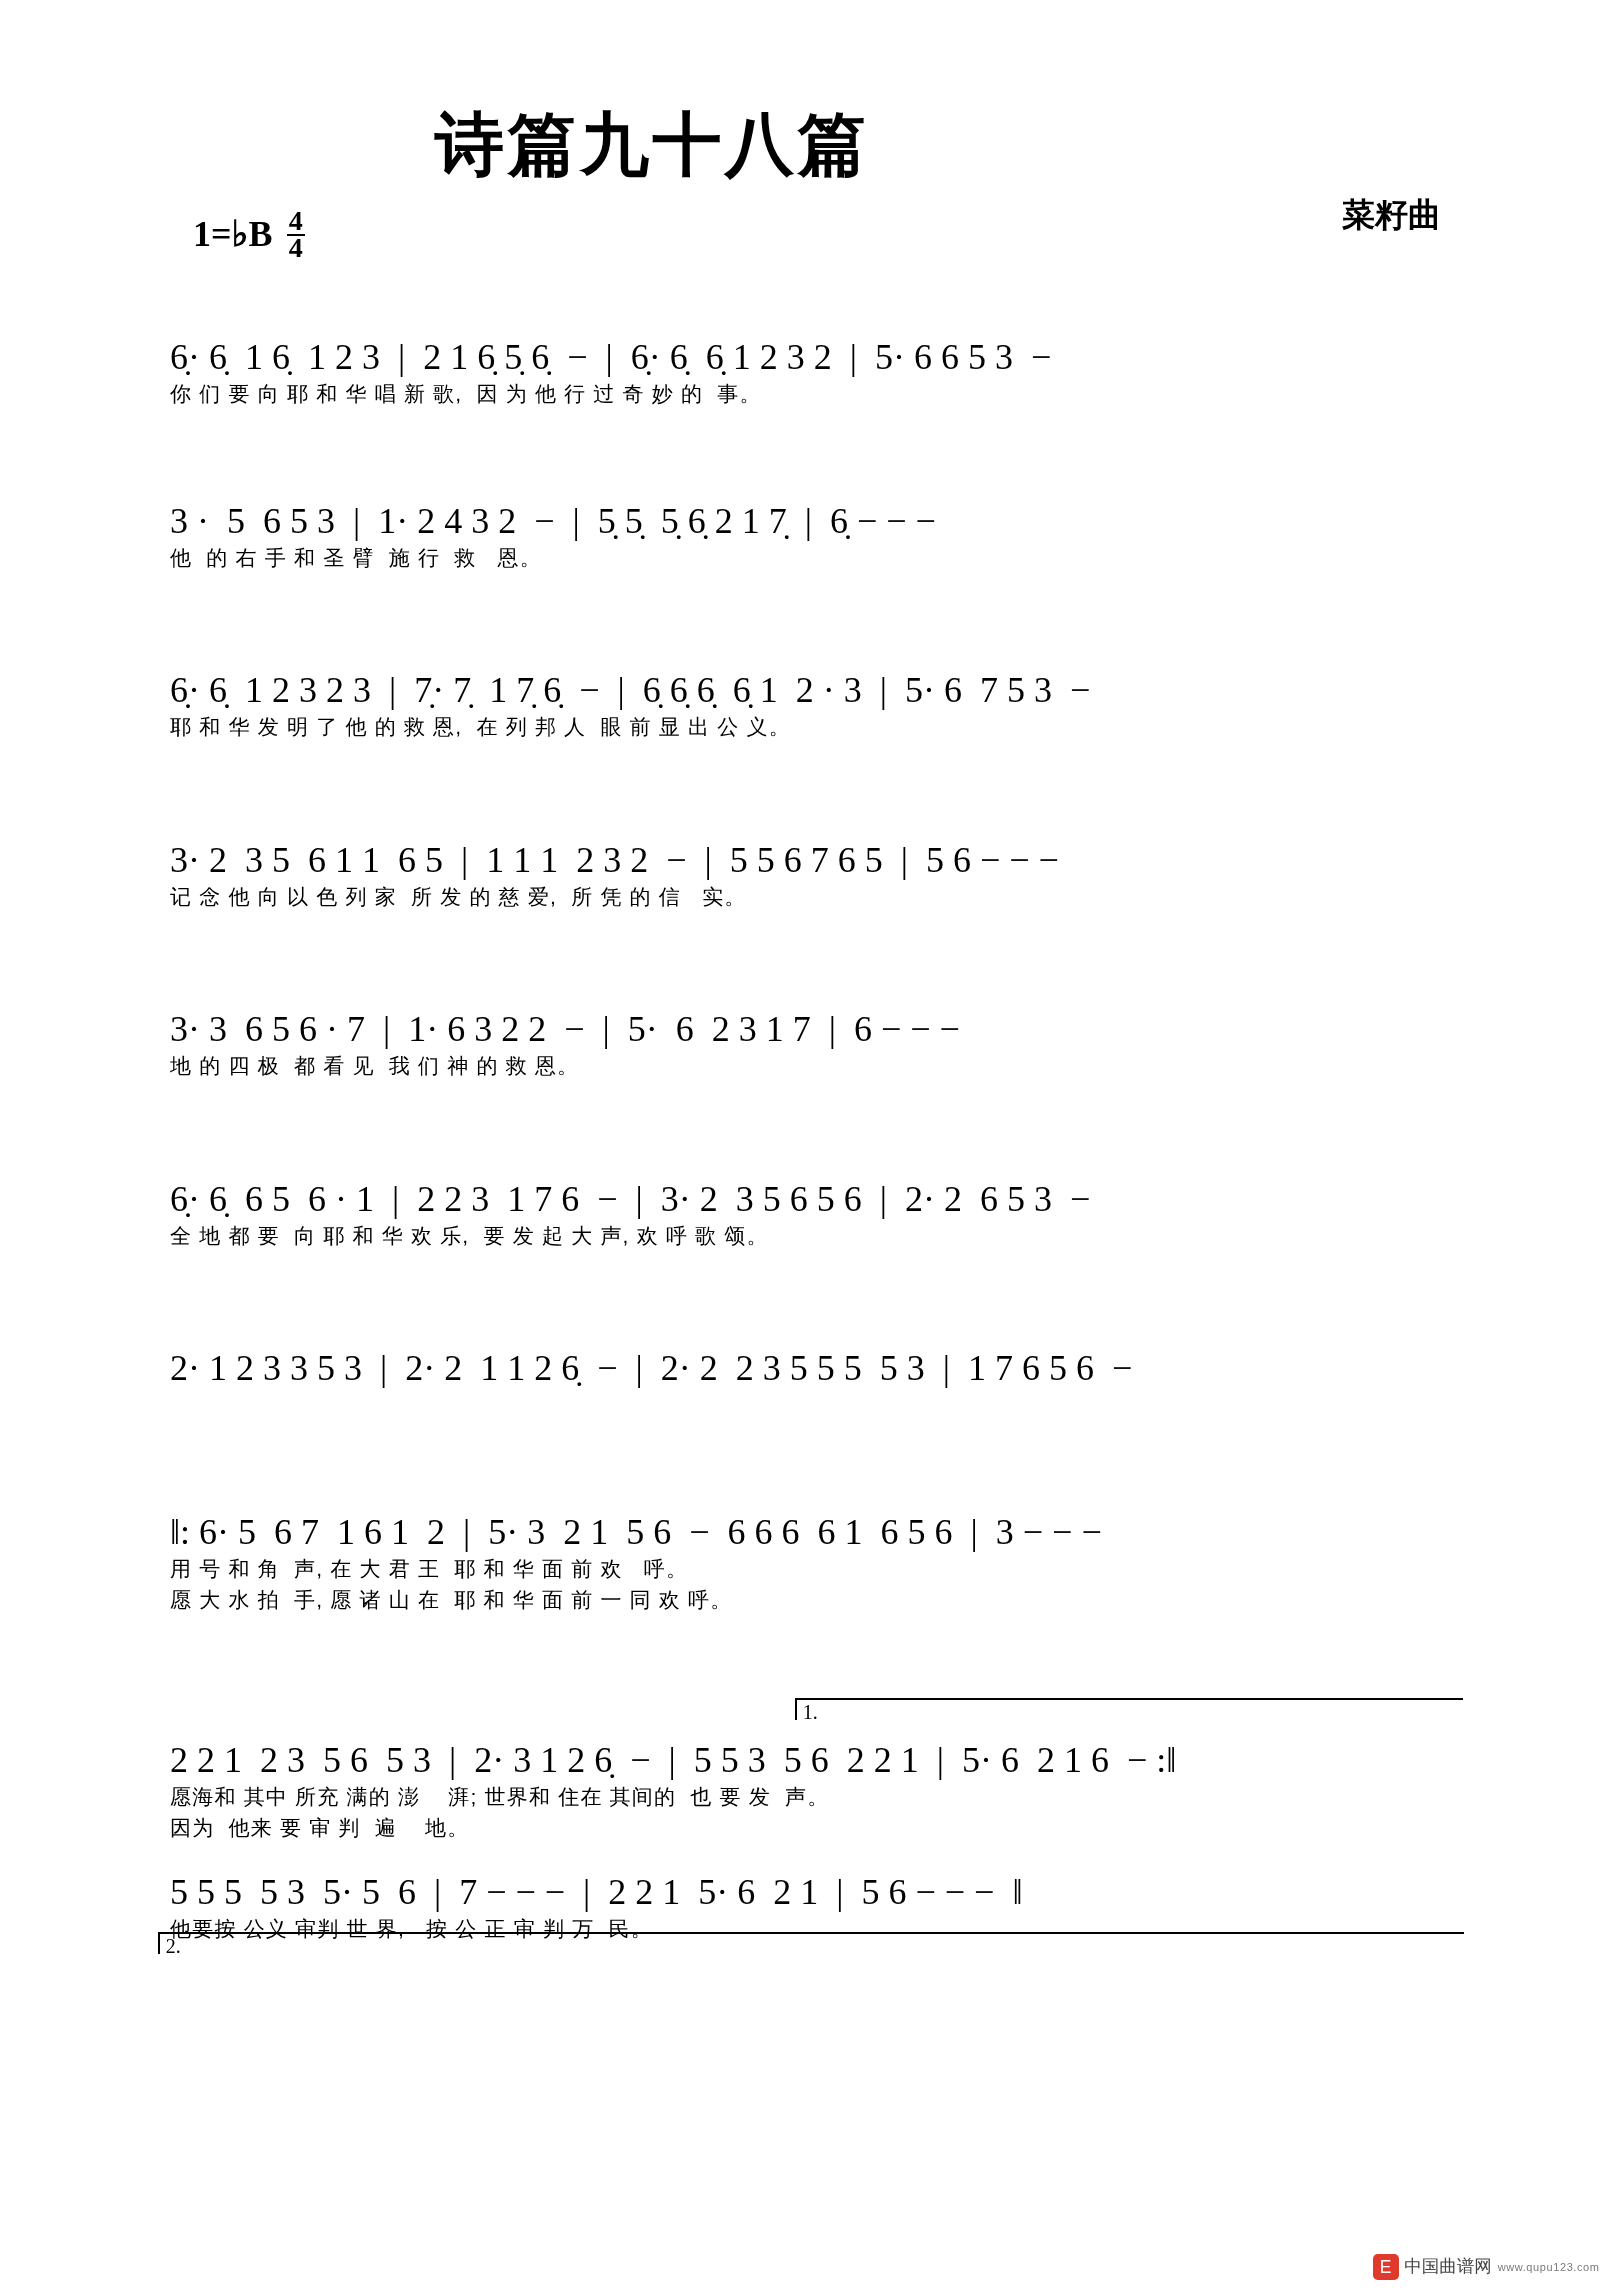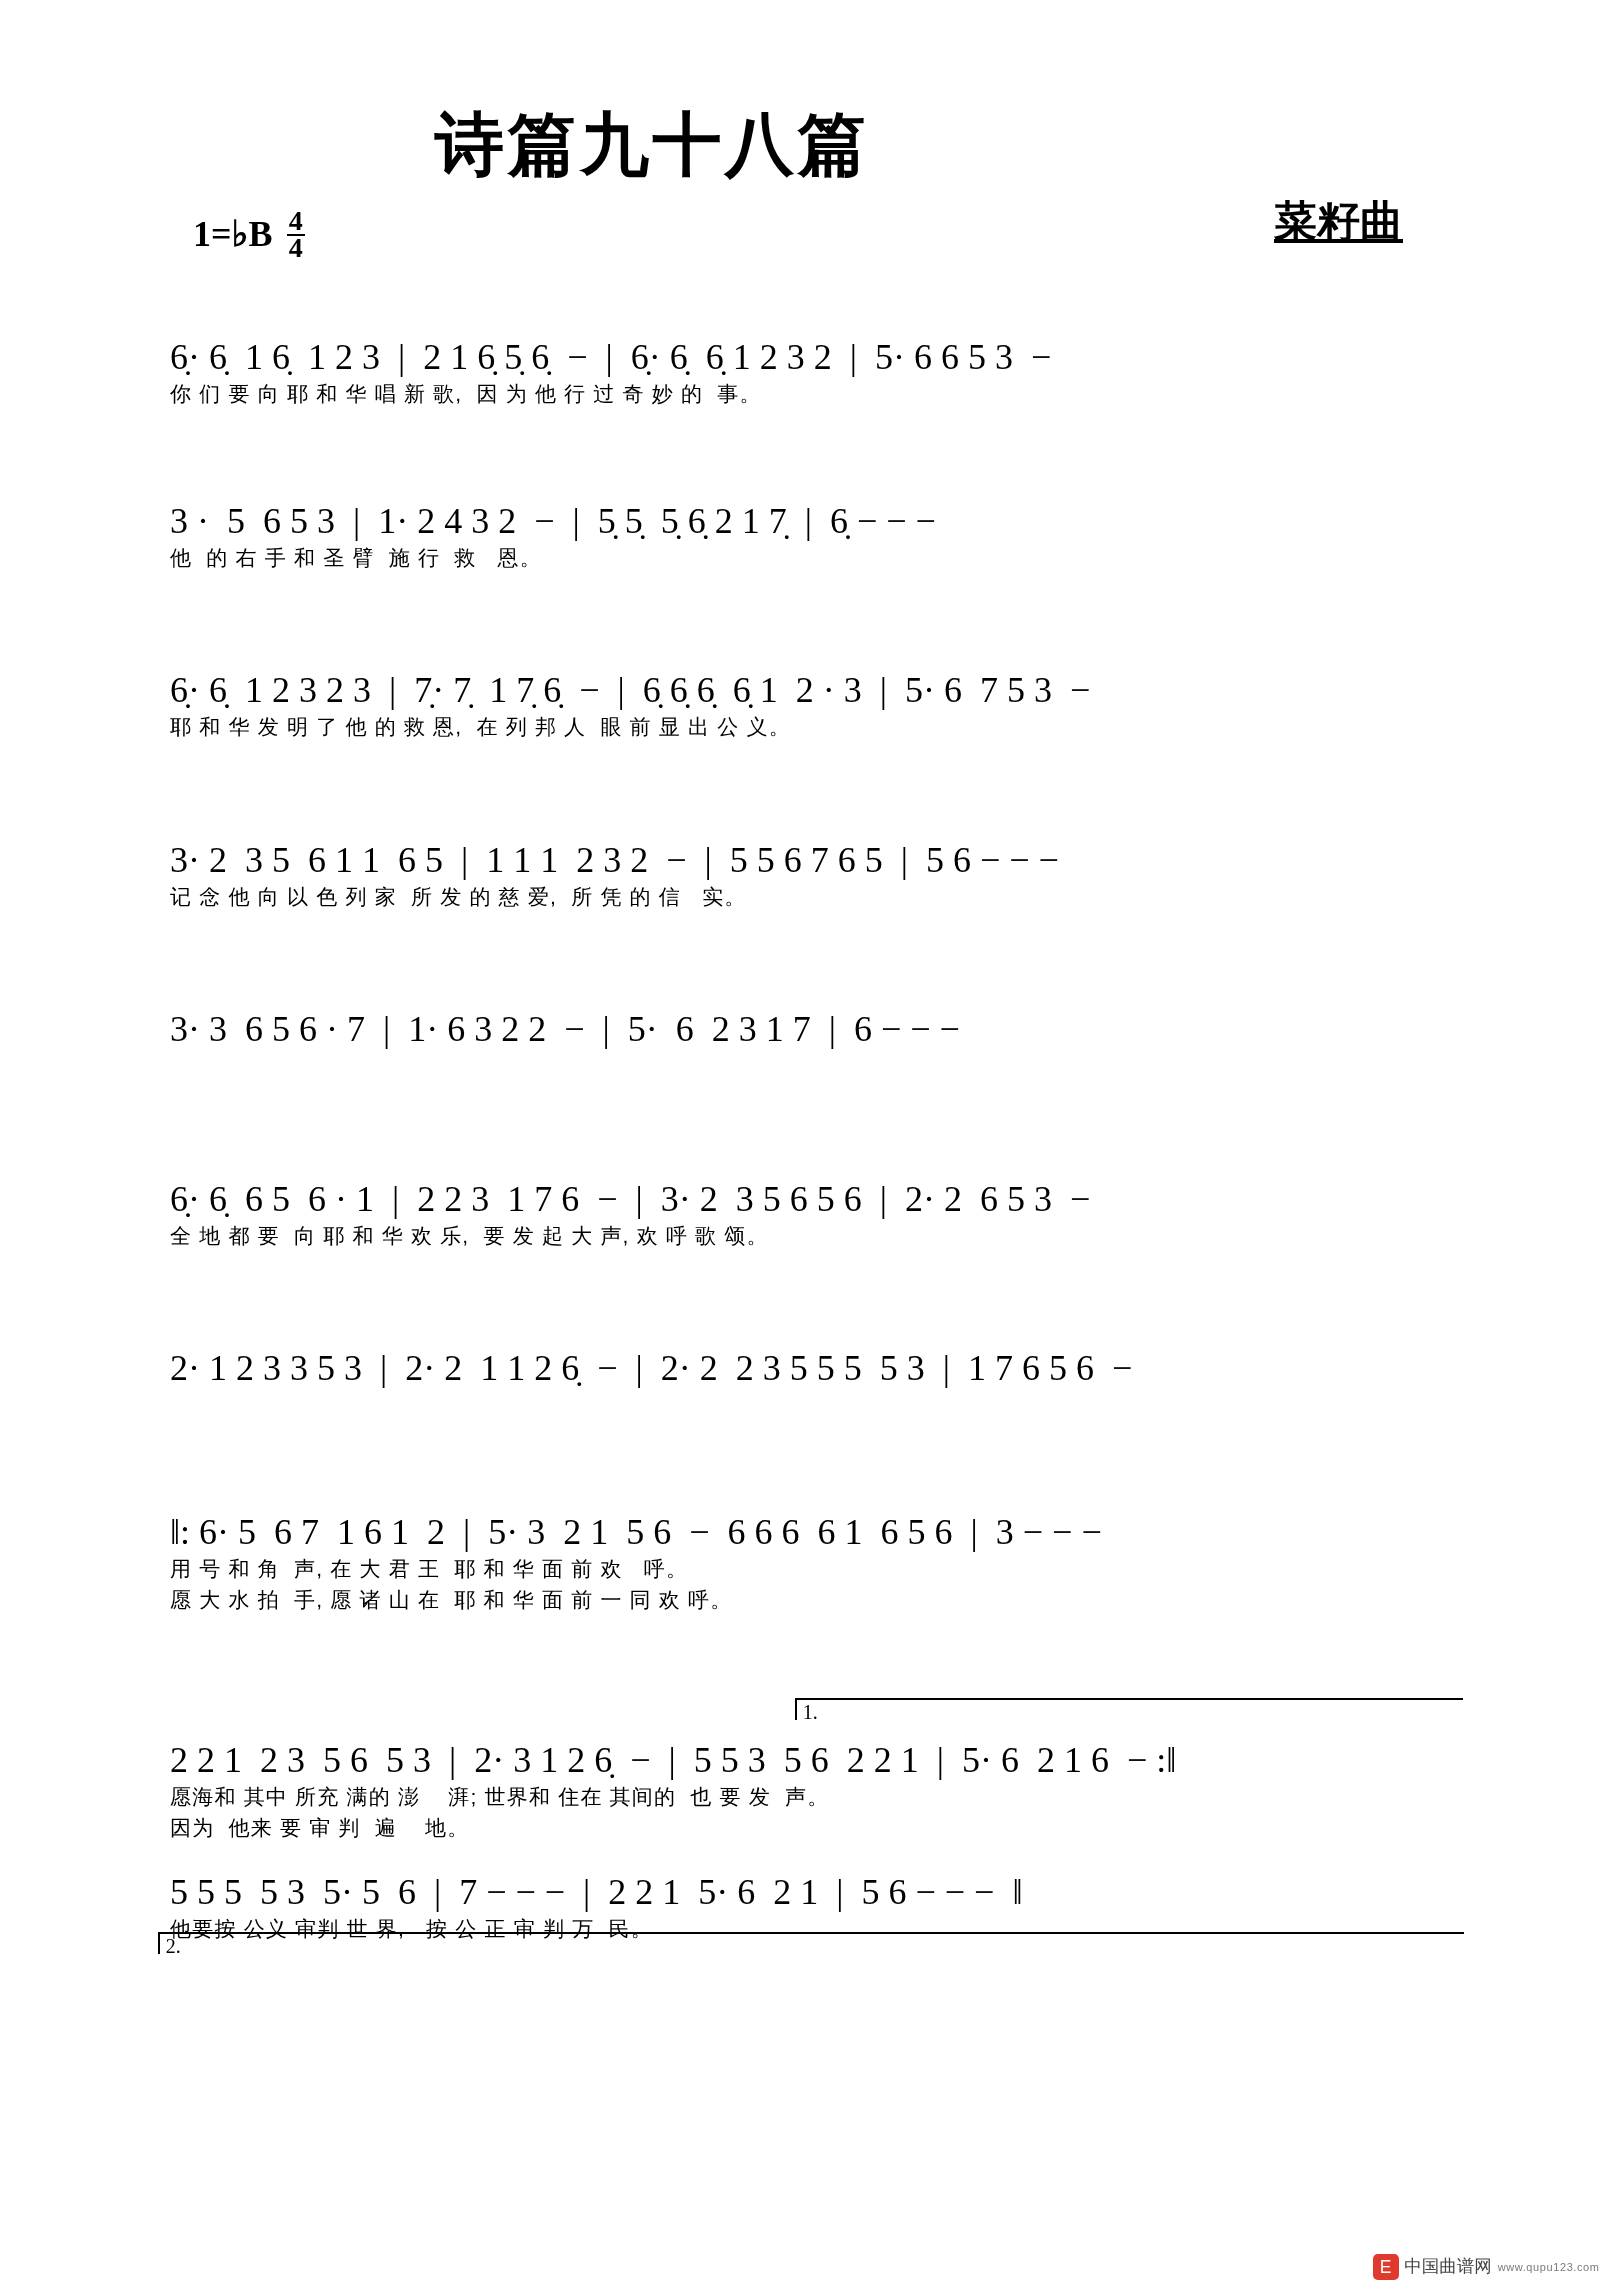--- a/index.html
+++ b/index.html
@@ -30,25 +30,24 @@
     width: 1305px;
     text-align: center;
     font-family: "DejaVu Serif", serif;
     font-size: 69px;
     font-weight: 700;
     letter-spacing: 3.5px;
   }
   .composer {
     position: absolute;
     top: 193px;
-    left: 1274px;
-    font-family: "Liberation Serif", serif;
-    font-size: 43px;
+    left: 1342px;
+    font-family: "Liberation Serif", serif;
+    font-size: 33px;
     font-weight: 600;
-    text-decoration: underline;
   }
   .keysig {
     position: absolute;
     top: 208px;
     left: 193px;
     font-size: 36px;
     font-weight: 700;
     font-family: "Liberation Serif", serif;
     display: flex;
     align-items: center;
@@ -167,20 +166,21 @@
     <div class="lyrics-row">耶 和 华 发 明 了 他 的 救 恩,  在 列 邦 人  眼 前 显 出 公 义。</div>
   </div>
 
   <div class="system" style="top:842px;">
     <div class="notes-row">3· 2  3 5  6 1 1  6 5  |  1 1 1  2 3 2  −  |  5 5 6 7 6 5  |  5 6 − − −</div>
     <div class="lyrics-row">记 念 他 向 以 色 列 家  所 发 的 慈 爱,  所 凭 的 信   实。</div>
   </div>
 
   <div class="system" style="top:1011px;">
     <div class="notes-row">3· 3  6 5 6 · 7  |  1· 6 3 2 2  −  |  5·  6  2 3 1 7  |  6 − − −</div>
+    <div class="lyrics-row">地 的 四 极  都 看 见  我 们 神 的 救 恩。</div>
   </div>
 
   <div class="system" style="top:1181px;">
     <div class="notes-row">6̣· 6̣  6 5  6 · 1  |  2 2 3  1 7 6  −  |  3· 2  3 5 6 5 6  |  2· 2  6 5 3  −</div>
     <div class="lyrics-row">全 地 都 要  向 耶 和 华 欢 乐,  要 发 起 大 声, 欢 呼 歌 颂。</div>
   </div>
 
   <div class="system" style="top:1350px;">
     <div class="notes-row">2· 1 2 3 3 5 3  |  2· 2  1 1 2 6̣  −  |  2· 2  2 3 5 5 5  5 3  |  1 7 6 5 6  −</div>
   </div>

